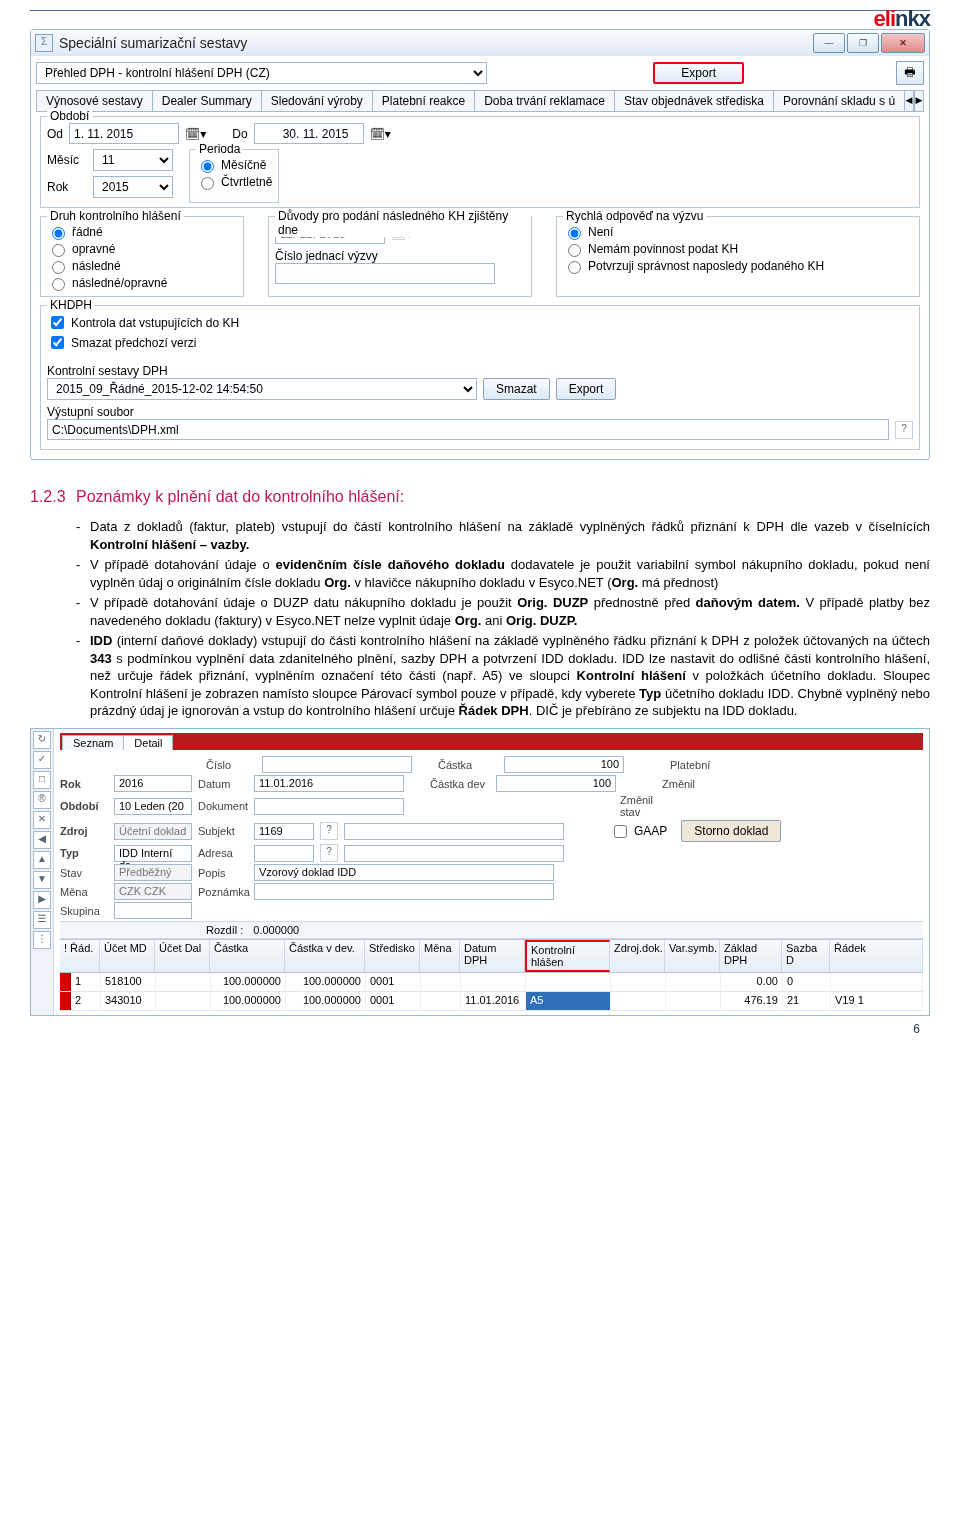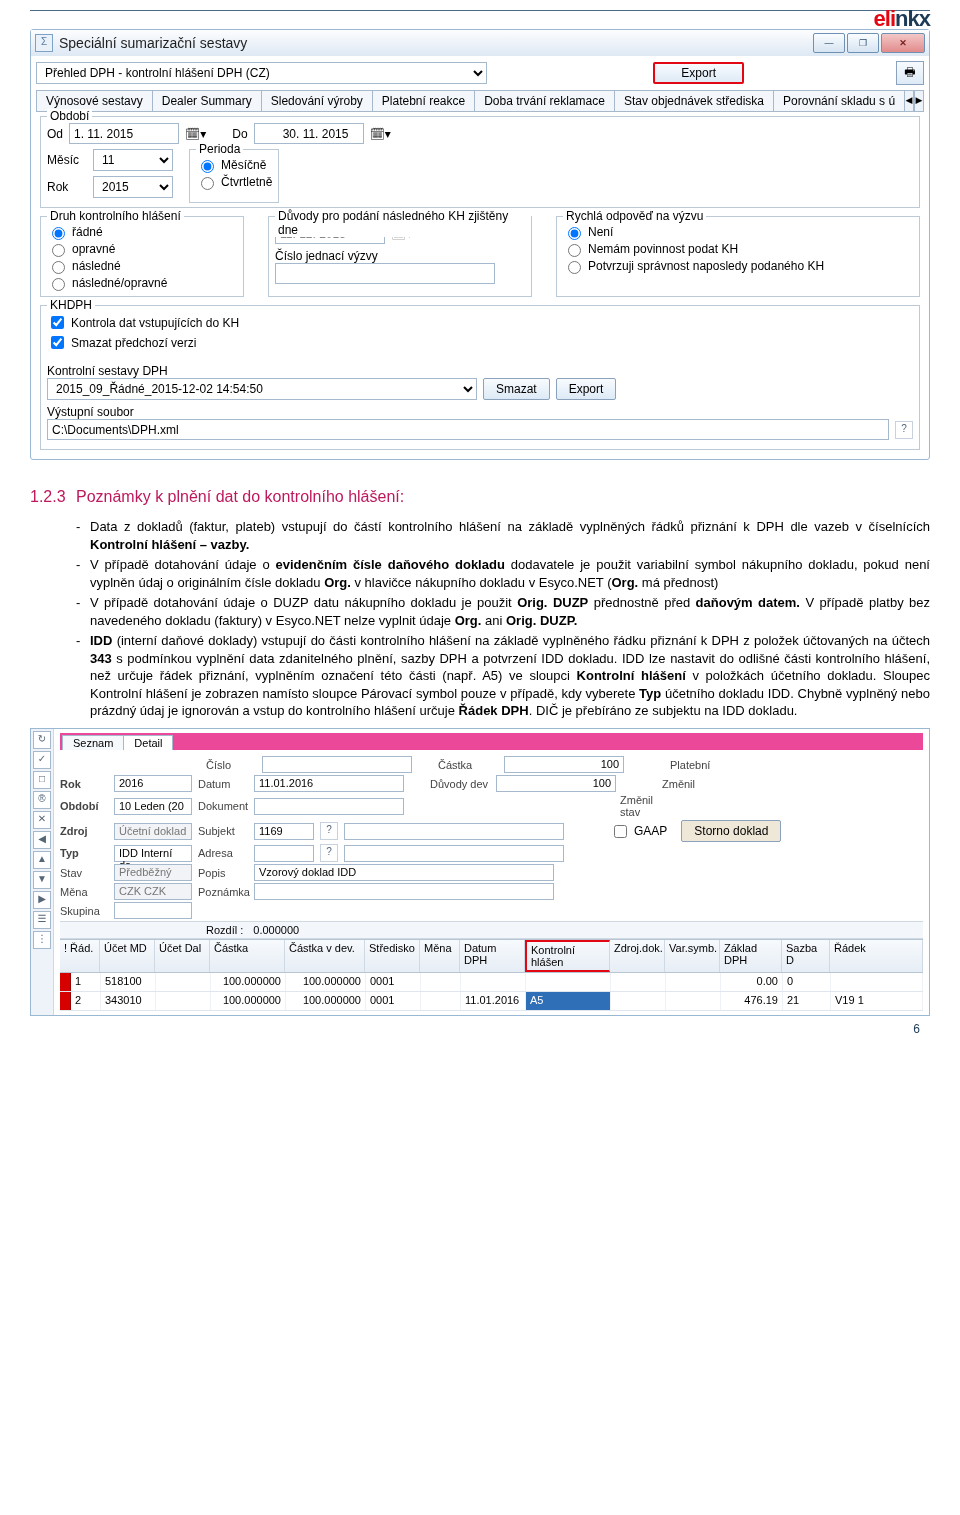--- a/index.html
+++ b/index.html
@@ -34,21 +34,21 @@
   .col{display:flex;flex-direction:column}
   
   .heading{color:#be185d;font-family:Liberation Sans, sans-serif;font-size:16px;margin:28px 0 12px 0}
   .heading .num{display:inline-block;width:46px}
   .bullets{margin:0 0 8px 46px;padding:0;list-style:none}
   .bullets li{position:relative;padding-left:14px;margin-bottom:3px;line-height:1.35;font-size:13px;text-align:justify}
   .bullets li:before{content:"-";position:absolute;left:0}
   .bold{font-weight:bold}
   
   .win2{border:1px solid #9bb8d3;background:#fff}
-  .tooltabs{display:flex;align-items:center;background:#ec4899;padding:2px 2px 0 2px}
+  .tooltabs{display:flex;align-items:center;background:#b91c1c;padding:2px 2px 0 2px}
   .tooltabs .t{padding:1px 10px;border:1px solid #a6b8cb;font-size:11px;background:#f6f9fc;border-bottom:none;margin-right:-1px}
   .tooltabs .t.active{background:#fff}
   .detailbody{display:flex}
   .sidebar{width:22px;background:#eef3f9;border-right:1px solid #cfd9e4;display:flex;flex-direction:column;align-items:center;padding-top:2px;gap:2px}
   .sidebar div{width:16px;height:16px;border:1px solid #a6b8cb;background:#fff;font-size:10px;line-height:14px;text-align:center;color:#567}
   .form{flex:1;padding:4px 6px}
   .formrow{display:flex;align-items:center;margin-bottom:2px;gap:6px}
   .flabel{font-size:11px;color:#444;width:48px}
   .fcell{border:1px solid #a6b8cb;padding:1px 4px;font-size:11px;height:17px;box-sizing:border-box;background:#fff;min-width:60px}
   .fcell.ro{background:#f1f3f6;color:#777}
@@ -238,21 +238,21 @@
         <div class="fcell" style="width:150px"></div>
         <span class="flabel" style="width:60px;margin-left:20px">Částka</span>
         <div class="fcell" style="width:120px;text-align:right">100</div>
         <span class="flabel" style="margin-left:40px">Platební</span>
       </div>
       <div class="formrow">
         <span class="flabel bold">Rok</span>
         <div class="fcell sel" style="width:78px">2016</div>
         <span class="flabel" style="width:50px">Datum</span>
         <div class="fcell" style="width:150px">11.01.2016</div>
-        <span class="flabel" style="width:60px;margin-left:20px">Důvody dev</span>
+        <span class="flabel" style="width:60px;margin-left:20px">Částka dev</span>
         <div class="fcell" style="width:120px;text-align:right">100</div>
         <span class="flabel" style="margin-left:40px">Změnil</span>
       </div>
       <div class="formrow">
         <span class="flabel bold">Období</span>
         <div class="fcell sel" style="width:78px">10 Leden (20</div>
         <span class="flabel" style="width:50px">Dokument</span>
         <div class="fcell" style="width:150px"></div>
         <span class="flabel" style="margin-left:210px">Změnil stav</span>
       </div>

